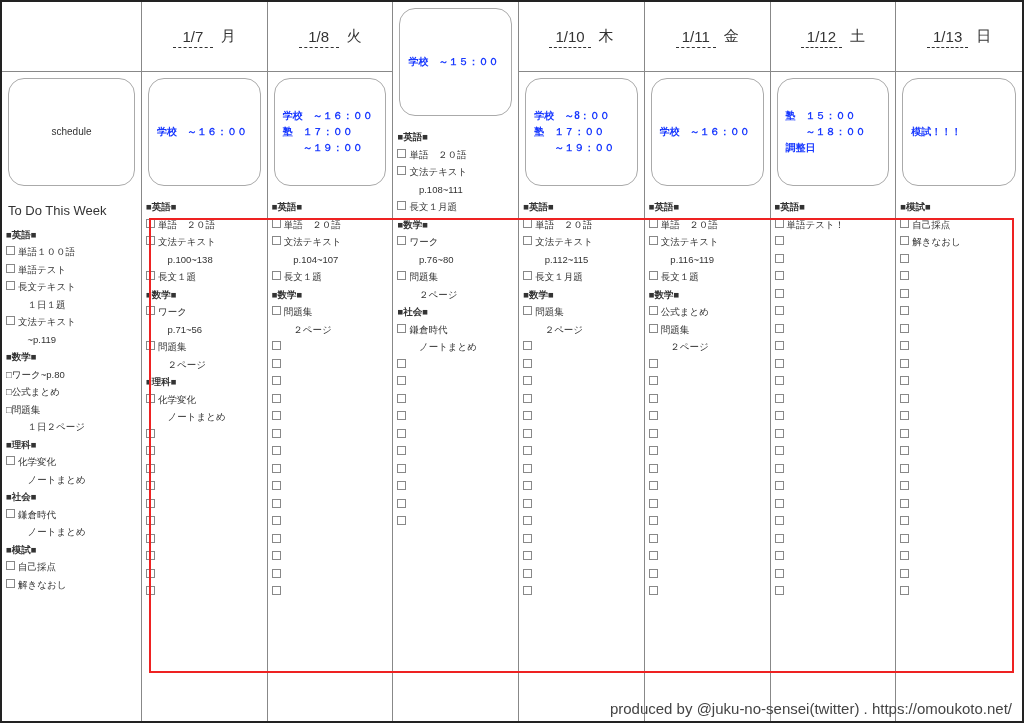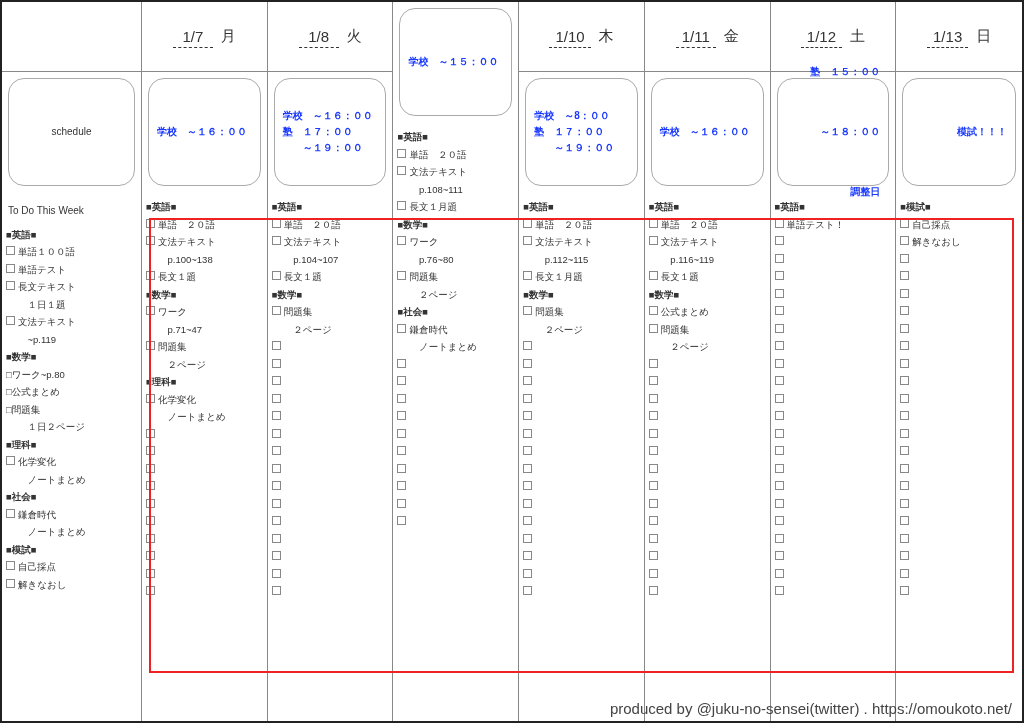--- a/index.html
+++ b/index.html
@@ -60,21 +60,21 @@
     justify-content: center;
     align-items: flex-start;
     padding: 6px 8px;
     font-size: 10px;
     line-height: 1.6;
     color: #1a3aff;
     font-weight: 600;
     position: relative;
   }
   .sched-box.bordered { border: 1px solid #aaa; }
-  .sched-box.center { align-items: flex-end; gap: 44px; }
+  .sched-box.center { align-items: flex-start; }
   .sched-label {
     color: #333;
     font-weight: normal;
     align-self: center;
   }
   .todo-area {
     flex: 1;
     padding: 6px 4px 4px 4px;
     font-size: 9.5px;
     line-height: 17.5px;
@@ -106,21 +106,21 @@
     height: 455px;
   }
   .footer {
     position: absolute;
     bottom: 4px;
     right: 10px;
     font-size: 15px;
     color: #444;
   }
   .sidebar-title {
-    font-size: 10px;
+    font-size: 13px;
     padding: 4px 0 6px 2px;
   }
 </style>
 </head>
 <body>
 
 <div class="page">
   <div class="grid">
 
     <div class="col">
@@ -245,21 +245,21 @@
           </div>
           <div class="todo-line">
             <span class="section-head todo-text">■数学■</span>
           </div>
           <div class="todo-line">
             <span class="cb"></span>
             <span class="todo-text">ワーク</span>
           </div>
           <div class="todo-line">
             <span style="width:9px;flex-shrink:0"></span>
-            <span class="todo-text">　p.71~47</span>
+            <span class="todo-text">　p.71~56</span>
           </div>
           <div class="todo-line">
             <span class="cb"></span>
             <span class="todo-text">問題集</span>
           </div>
           <div class="todo-line">
             <span style="width:9px;flex-shrink:0"></span>
             <span class="todo-text">　２ページ</span>
           </div>
           <div class="todo-line">

